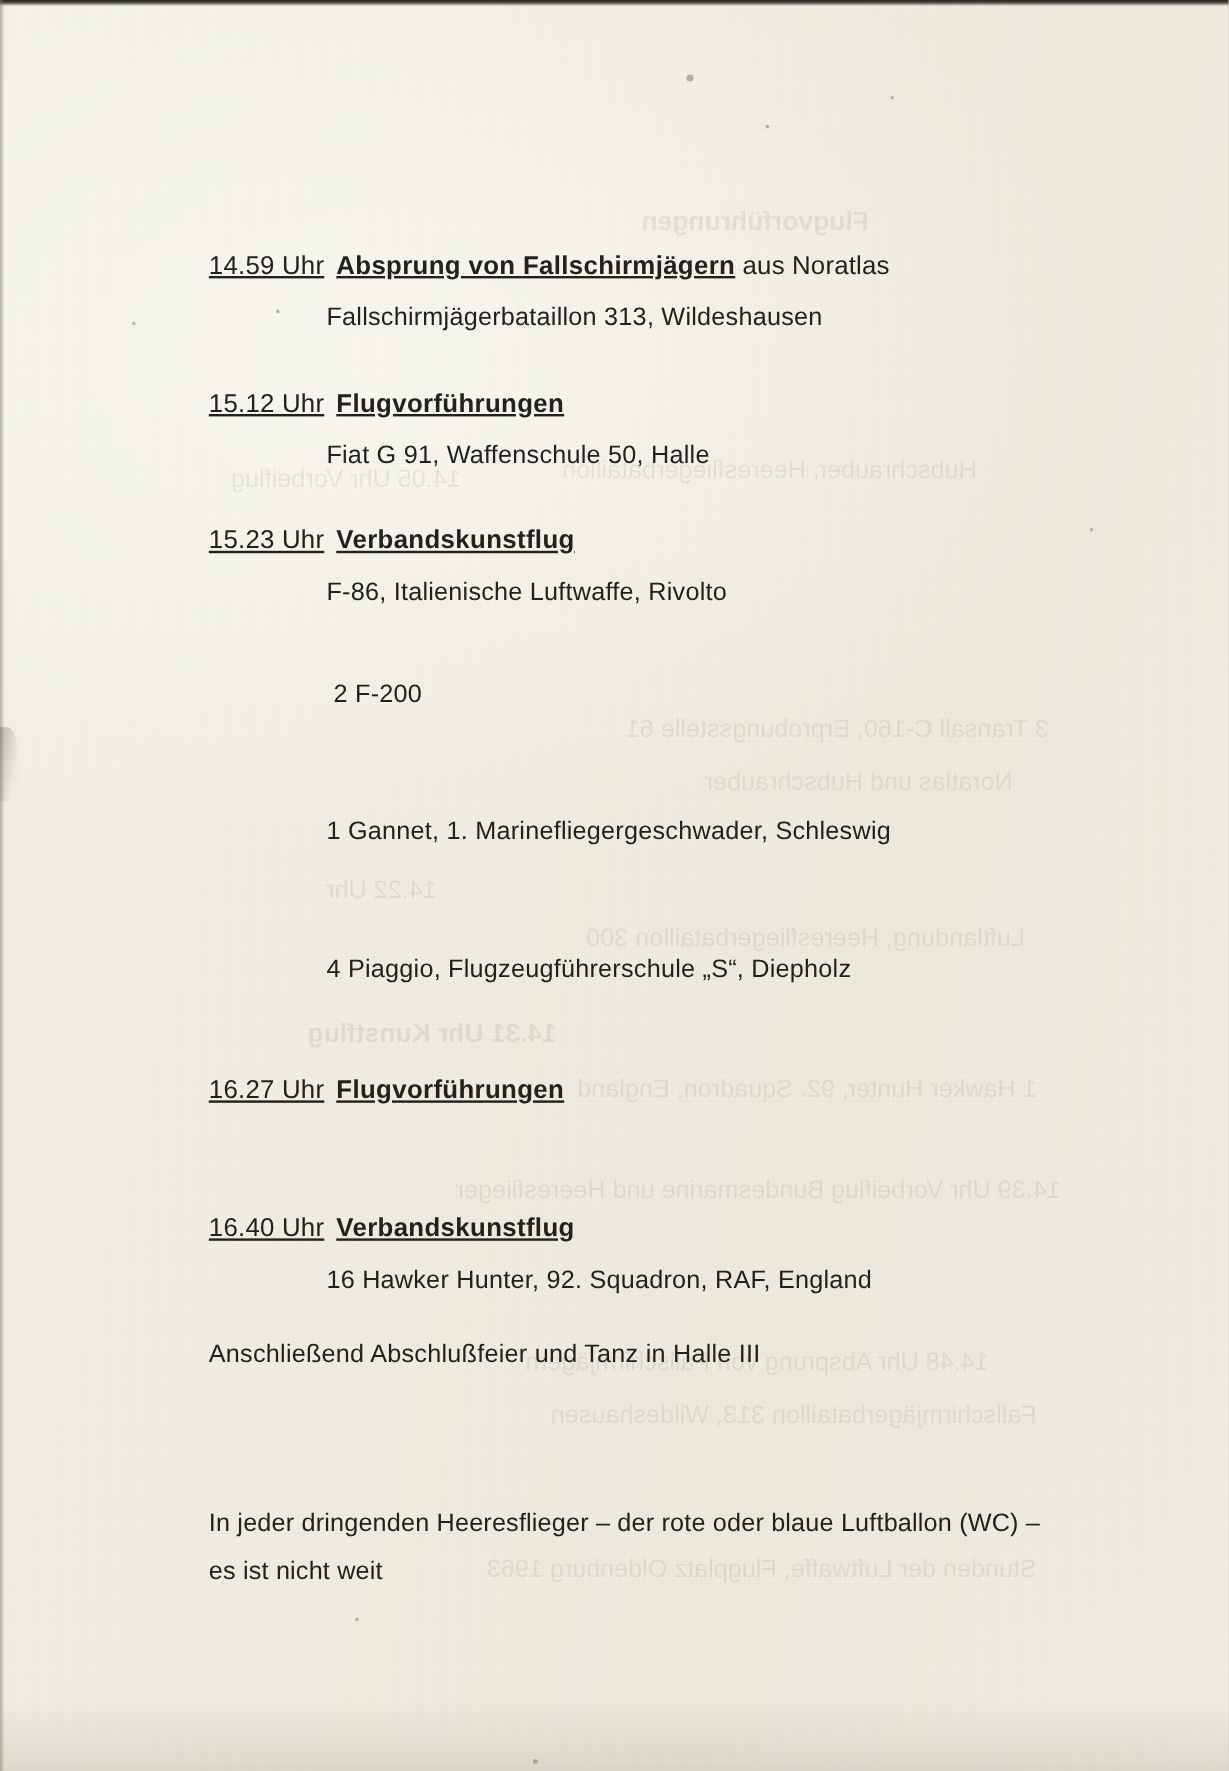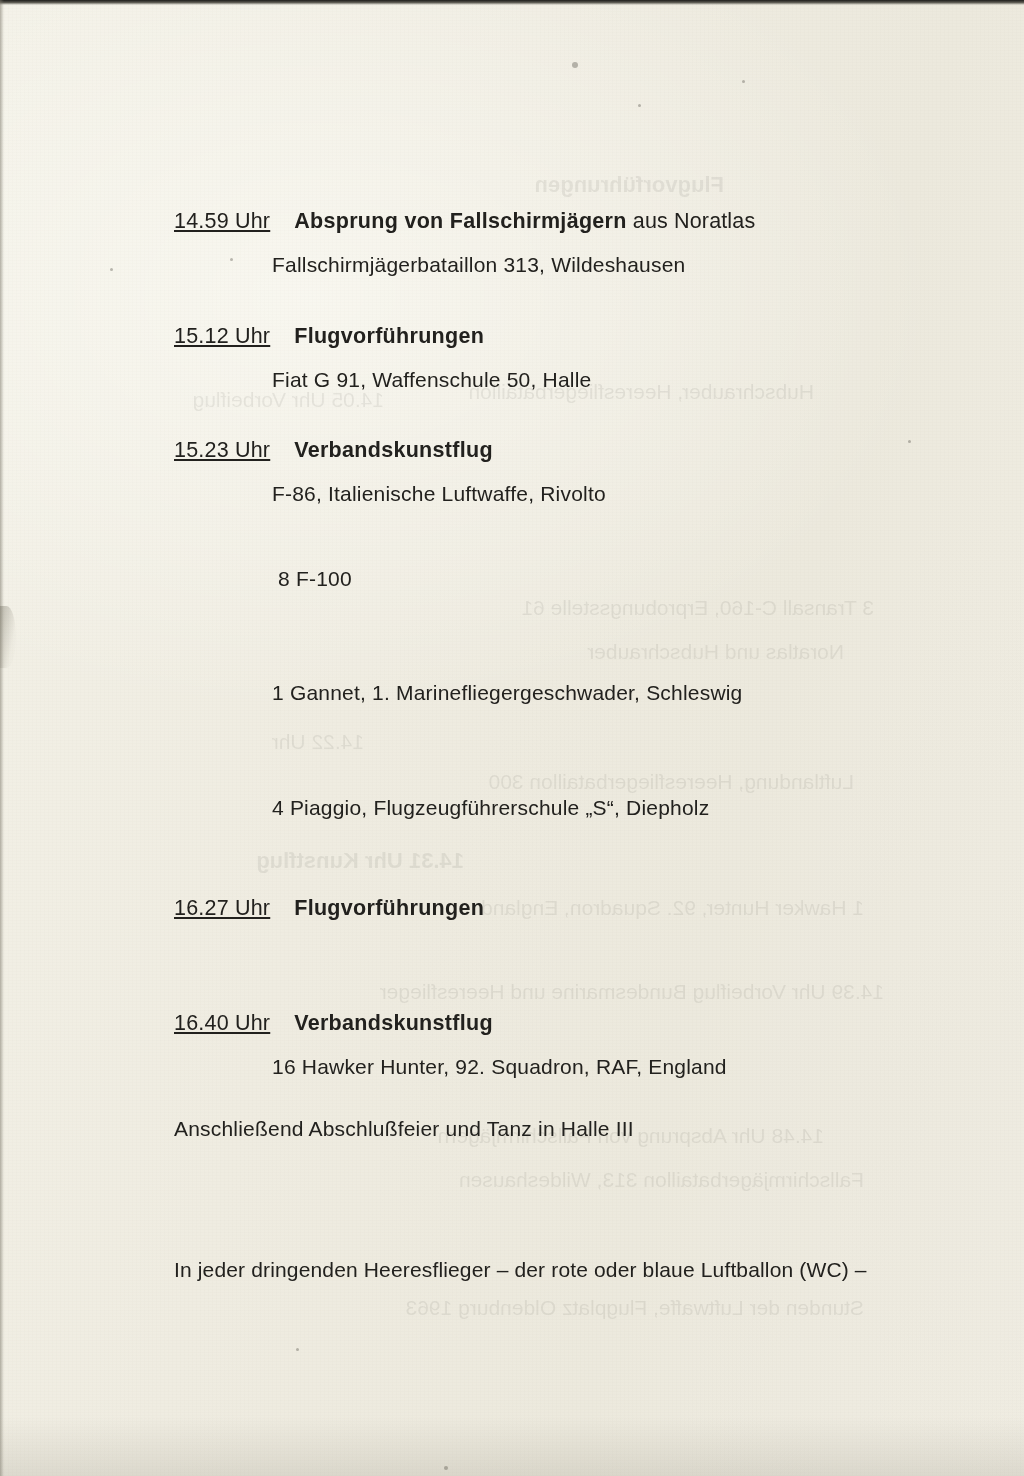--- a/index.html
+++ b/index.html
@@ -112,21 +112,22 @@
     white-space: nowrap;
   }
   .time {
     font-weight: 400;
     letter-spacing: .2px;
     text-decoration: underline;
   }
   .title {
     font-weight: 700;
     letter-spacing: .3px;
-    margin-left: 24px;
+    margin-left: 10px;
+    text-decoration: underline;
   }
   .suffix {
     font-weight: 400;
     letter-spacing: .15px;
   }
 
   .line-sub {
     font-size: 21px;
     line-height: 30px;
     letter-spacing: .2px;
@@ -182,38 +183,39 @@
       </div>
       <div class="entry" style="top: 320.5px;">
         <div class="line-main"><span class="time">15.12 Uhr</span><span class="title">Flugvorführungen</span></div>
         <div class="line-sub">Fiat G 91, Waffenschule 50, Halle</div>
       </div>
       <div class="entry" style="top: 435px;">
         <div class="line-main"><span class="time">15.23 Uhr</span><span class="title">Verbandskunstflug</span></div>
         <div class="line-sub">F-86, Italienische Luftwaffe, Rivolto</div>
       </div>
       <div class="entry" style="top: 549.5px;">
-        <div class="line-sub extra-indent">8  F-100</div>
+        <div class="line-sub extra-indent">2  F-200</div>
       </div>
       <div class="entry" style="top: 664px;">
         <div class="line-sub">1 Gannet, 1. Marinefliegergeschwader, Schleswig</div>
       </div>
       <div class="entry" style="top: 778.5px;">
         <div class="line-sub">4 Piaggio, Flugzeugführerschule „S“, Diepholz</div>
       </div>
       <div class="entry" style="top: 893px;">
         <div class="line-main"><span class="time">16.27 Uhr</span><span class="title">Flugvorführungen</span></div>
       </div>
       <div class="entry" style="top: 1007.5px;">
         <div class="line-main"><span class="time">16.40 Uhr</span><span class="title">Verbandskunstflug</span></div>
         <div class="line-sub">16 Hawker Hunter, 92. Squadron, RAF, England</div>
       </div>
       <div class="note" style="top: 1112px;">Anschließend Abschlußfeier und Tanz in Halle III</div>
       <div class="footer" style="top: 1250px;">
         <span class="f2">In jeder dringenden Heeresflieger – der rote oder blaue Luftballon (WC) –</span>
+        <span class="f2">es ist nicht weit</span>
       </div>
     </div>
 
   <div class="grain"></div>
   <div class="edge-top"></div>
   <div class="edge-left"></div>
   <div class="edge-bottom"></div>
   <div class="blemish"></div>
   <div id="speck-layer">
       <div class="speck" style="left: 572px; top: 62px; width: 6px; height: 6px;"></div>

